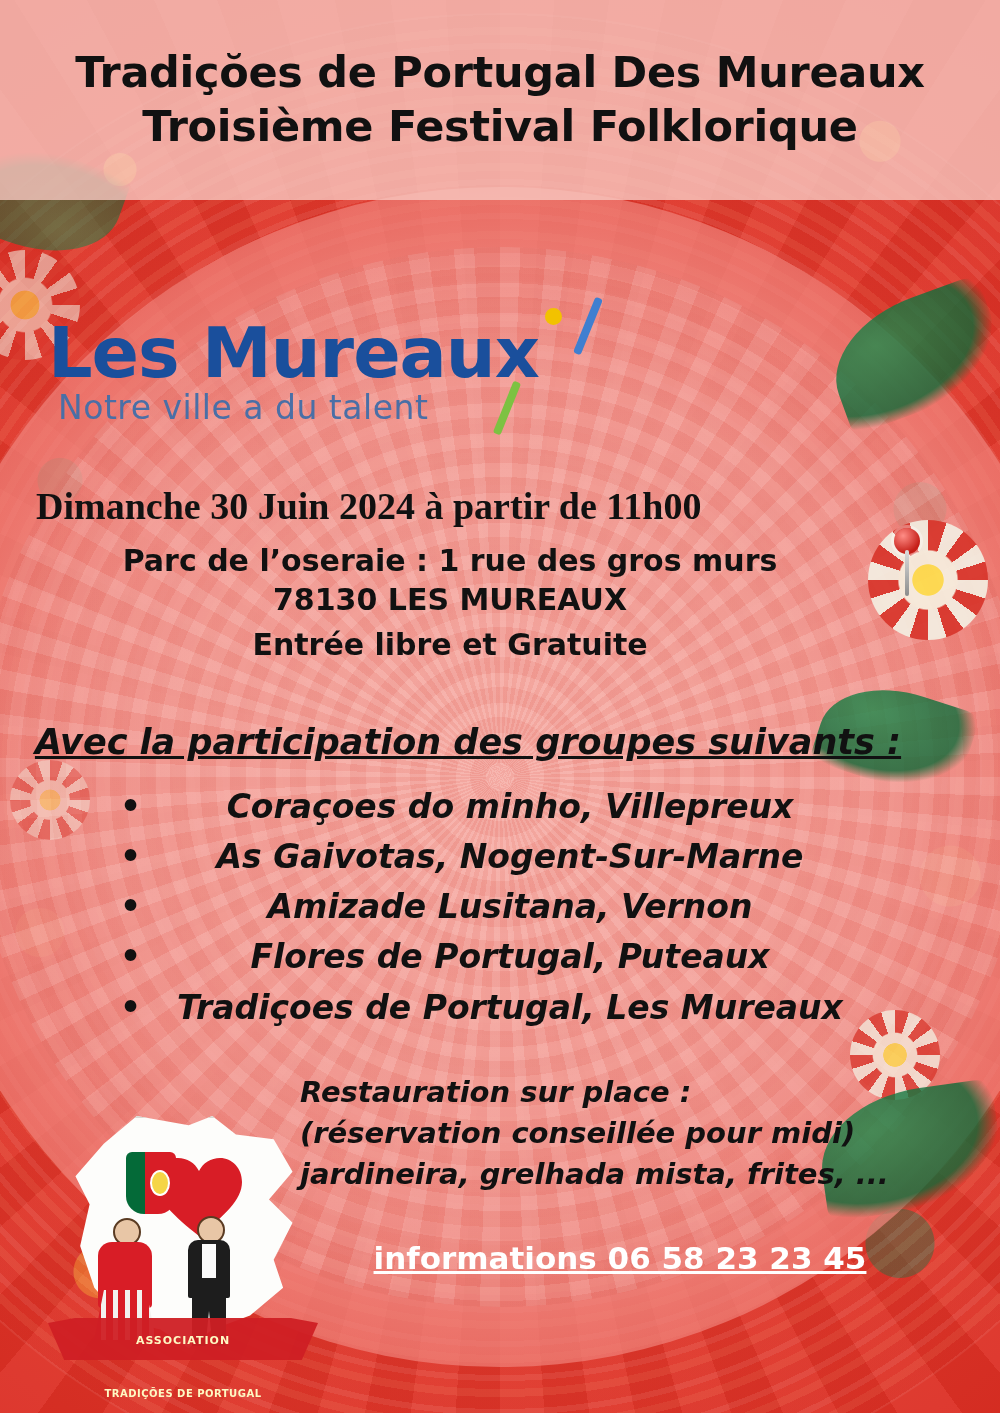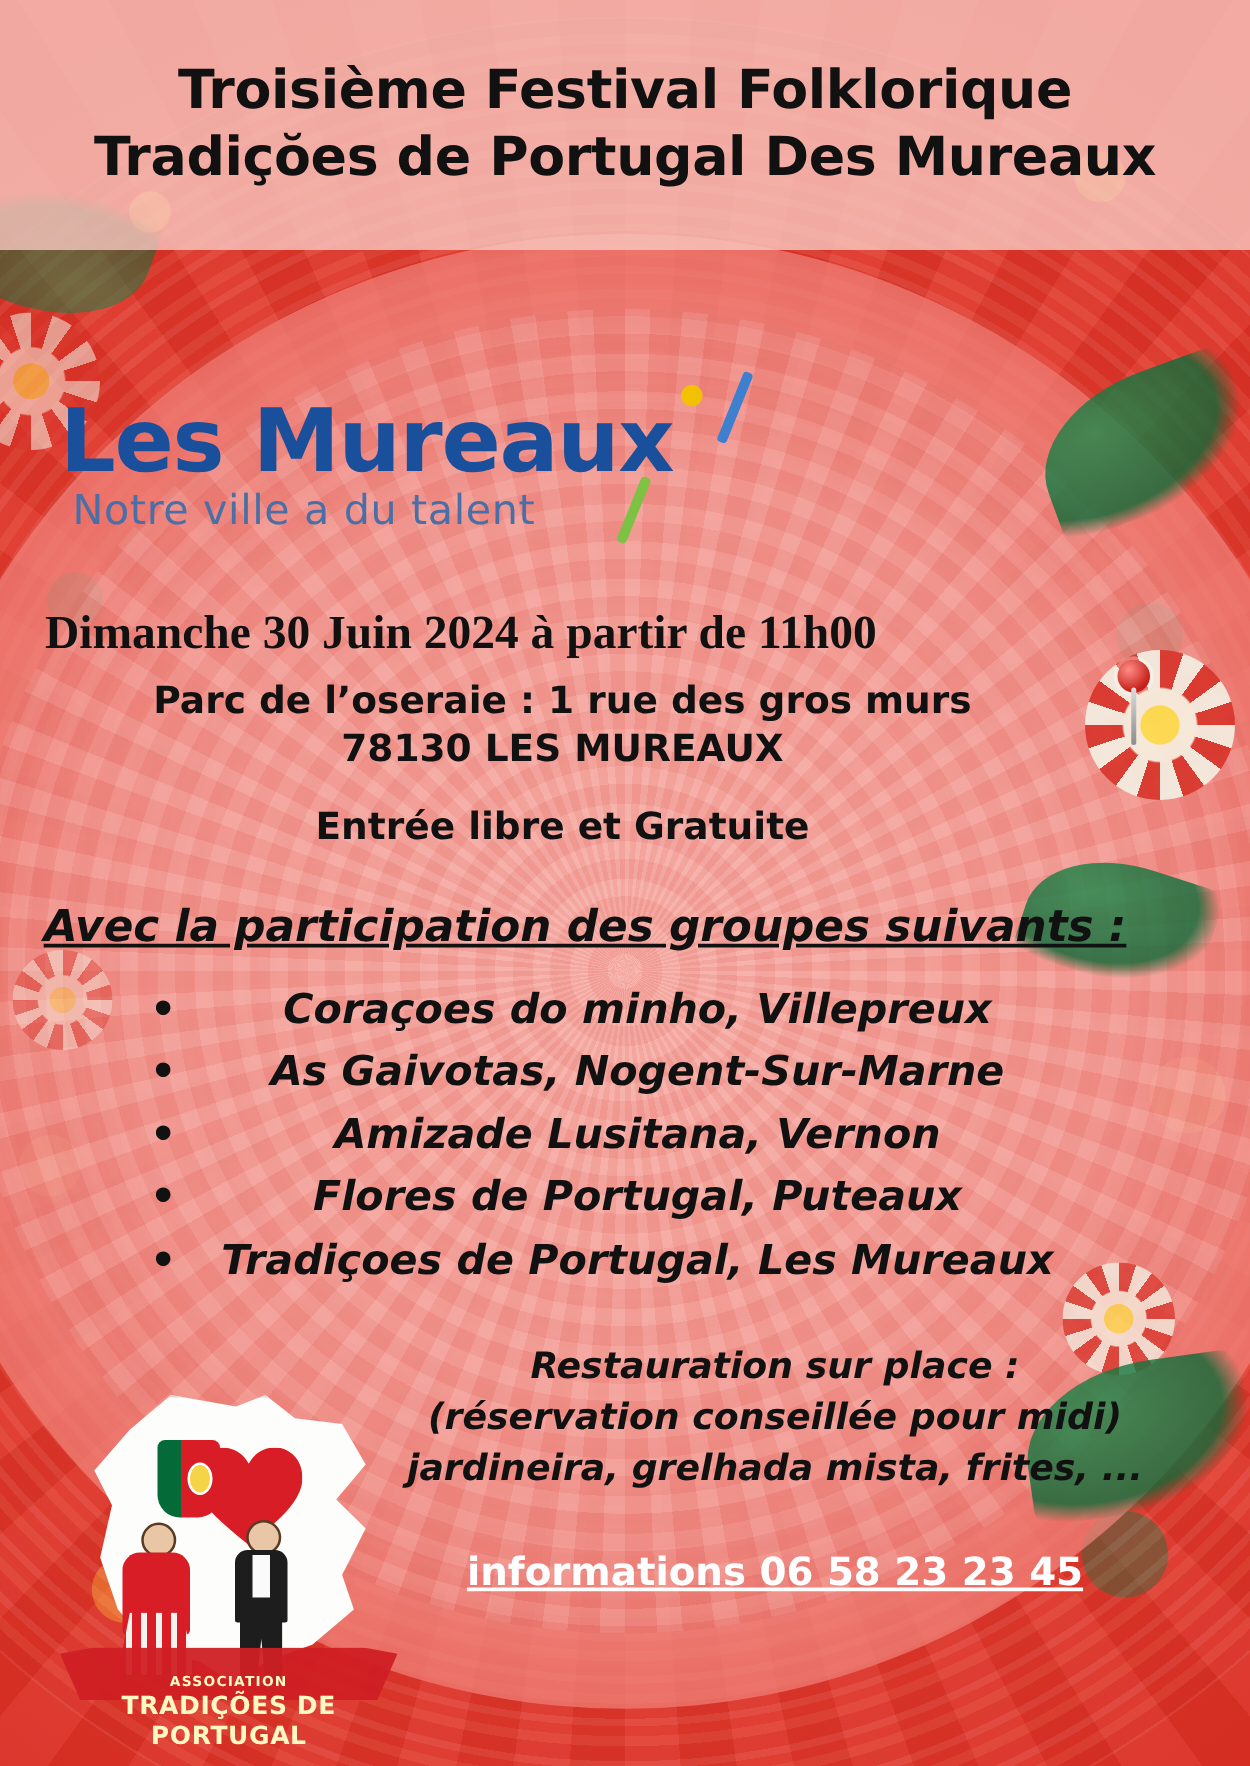--- a/index.html
+++ b/index.html
@@ -239,21 +239,21 @@
   .info-address {
     font-size: 30px;
     font-weight: bold;
     line-height: 1.3;
     margin-top: 10px;
     padding: 0 50px;
   }
   .info-free {
     font-size: 30px;
     font-weight: bold;
-    margin-top: 25px;
+    margin-top: 8px;
   }
 
   
   .groups-title {
     position: absolute;
     left: 28px;
     top: 722px;
     width: 880px;
     font-size: 35px;
     font-weight: bold;
@@ -286,21 +286,21 @@
     top: 0;
     font-size: 33px;
   }
 
   
   .resto {
     position: absolute;
     left: 300px;
     top: 1072px;
     width: 640px;
-    text-align: center;
+    text-align: left;
     font-size: 29px;
     font-style: italic;
     font-weight: bold;
     color: #111;
     line-height: 1.42;
   }
 
   .infos-phone {
     position: absolute;
     left: 300px;
@@ -441,21 +441,21 @@
   .assoc-text {
     position: absolute;
     left: 0;
     bottom: 0;
     width: 270px;
     text-align: center;
     color: #fef9c3;
     line-height: 1.2;
   }
   .assoc-text .l-small { font-size: 11px; letter-spacing: 1px; font-weight: bold; }
-  .assoc-text .l-big { font-size: 20px; letter-spacing: .5px; font-weight: bold; }
+  .assoc-text .l-big { font-size: 10px; letter-spacing: .5px; font-weight: bold; margin-top: 41px; }
 </style>
 </head>
 <body>
 
 <div class="poster">
 
   <div class="bg-base"></div>
   <div class="bg-paisley"></div>
   <div class="bg-rings"></div>
   <div class="bg-medallion"></div>
@@ -464,22 +464,22 @@
   <div class="bg-flower f4"></div>
   <div class="bg-leaf l4"></div>
   <div class="bg-leaf l1"></div>
   <div class="bg-flower f1"></div>
   <div class="bg-leaf l2"></div>
   <div class="bg-flower f2"></div>
   <div class="bg-leaf l3"></div>
   <div class="pin"></div>
 
   <div class="header-band">
+    <div class="title-line">Tradiçŏes de Portugal Des Mureaux</div>
     <div class="title-line">Troisième Festival Folklorique</div>
-    <div class="title-line">Tradiçŏes de Portugal Des Mureaux</div>
   </div>
 
   <div class="logo-block">
     <div class="logo-word">Les Mureaux</div>
     <div class="logo-dot"></div>
     <div class="logo-slash"></div>
     <div class="logo-slash-green"></div>
     <div class="logo-tagline">Notre ville a du talent</div>
   </div>
 

